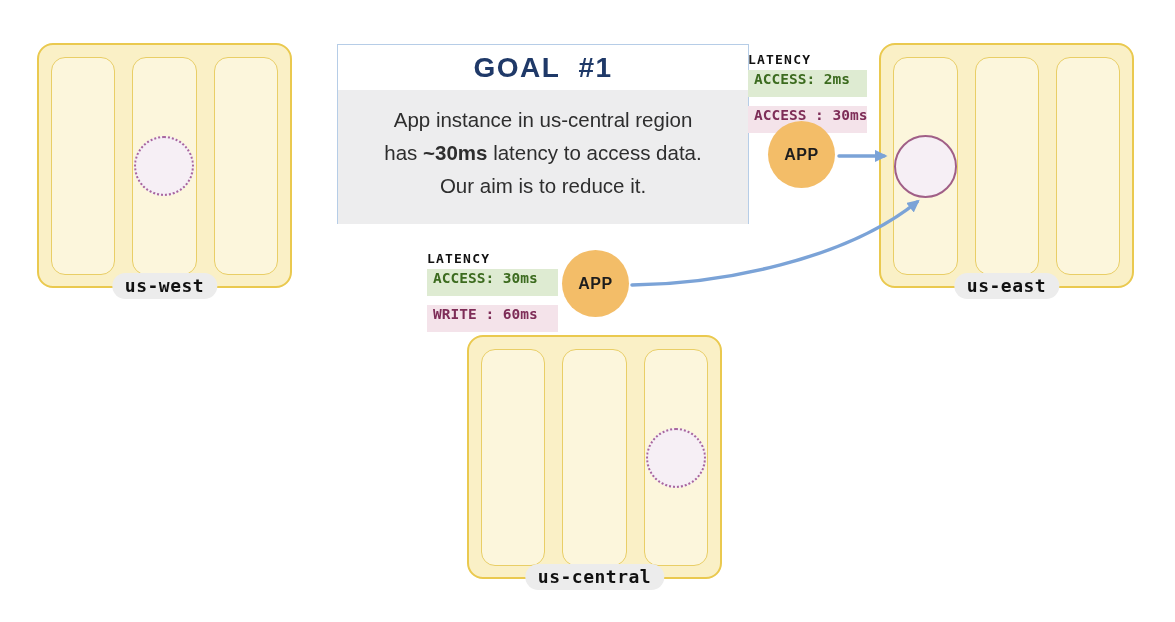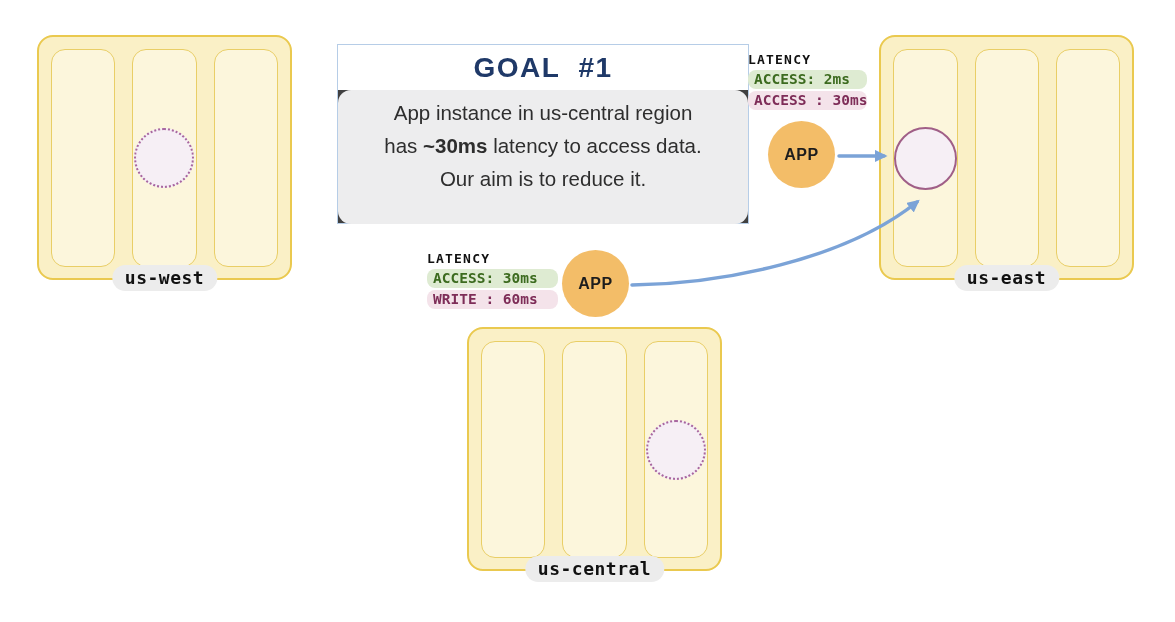--- a/index.html
+++ b/index.html
@@ -15,20 +15,21 @@
   
   .region {
     position: absolute;
     background: var(--region-fill);
     border: 2px solid var(--region-border);
     border-radius: 16px;
     box-sizing: border-box;
     display: flex;
     gap: 17px;
     padding: 12px 12px 11px 12px;
+    margin-top: 8px;
   }
   .zone {
     flex: 1;
     background: var(--zone-fill);
     border: 1.5px solid var(--zone-border);
     border-radius: 14px;
     box-sizing: border-box;
     display: flex;
     align-items: center;
     justify-content: center;
@@ -89,26 +90,25 @@
     font-weight: bold;
     font-size: 28px;
     letter-spacing: 1.5px;
     color: var(--goal-title-navy);
     white-space: pre;
   }
   #goal-body {
     background: var(--goal-body-bg);
     height: 133.5px;
     box-sizing: border-box;
-    padding-top: 6px;
+    padding-top: 13px;
     text-align: center;
     font-size: 20.5px;
     line-height: 33px;
     color: #2e2e2e;
-    border-radius: 13px;
   }
   #goal-body .em { font-weight: bold; }
 
   
   .latency-panel {
     position: absolute;
     display: flex;
     flex-direction: column;
     align-items: stretch;
   }
@@ -120,24 +120,23 @@
     font-weight: bold;
     font-size: 13px;
     letter-spacing: 1.2px;
     color: #111111;
     margin-bottom: 3px;
   }
   .badge {
     font-family: "DejaVu Sans Mono", monospace;
     font-weight: bold;
     font-size: 14.5px;
-    padding: 1px 6px 2px 6px;
-    margin-bottom: 2px;
+    padding: 1px 6px 10px 6px;
+    margin-bottom: 9px;
     white-space: pre;
-    border-radius: 8px;
   }
   .badge.access { background: var(--access-bg); color: var(--access-text); }
   .badge.write  { background: var(--write-bg);  color: var(--write-text); }
 
   
   .app-circle {
     position: absolute;
     width: 67px; height: 67px;
     border-radius: 50%;
     background: var(--app-fill);

